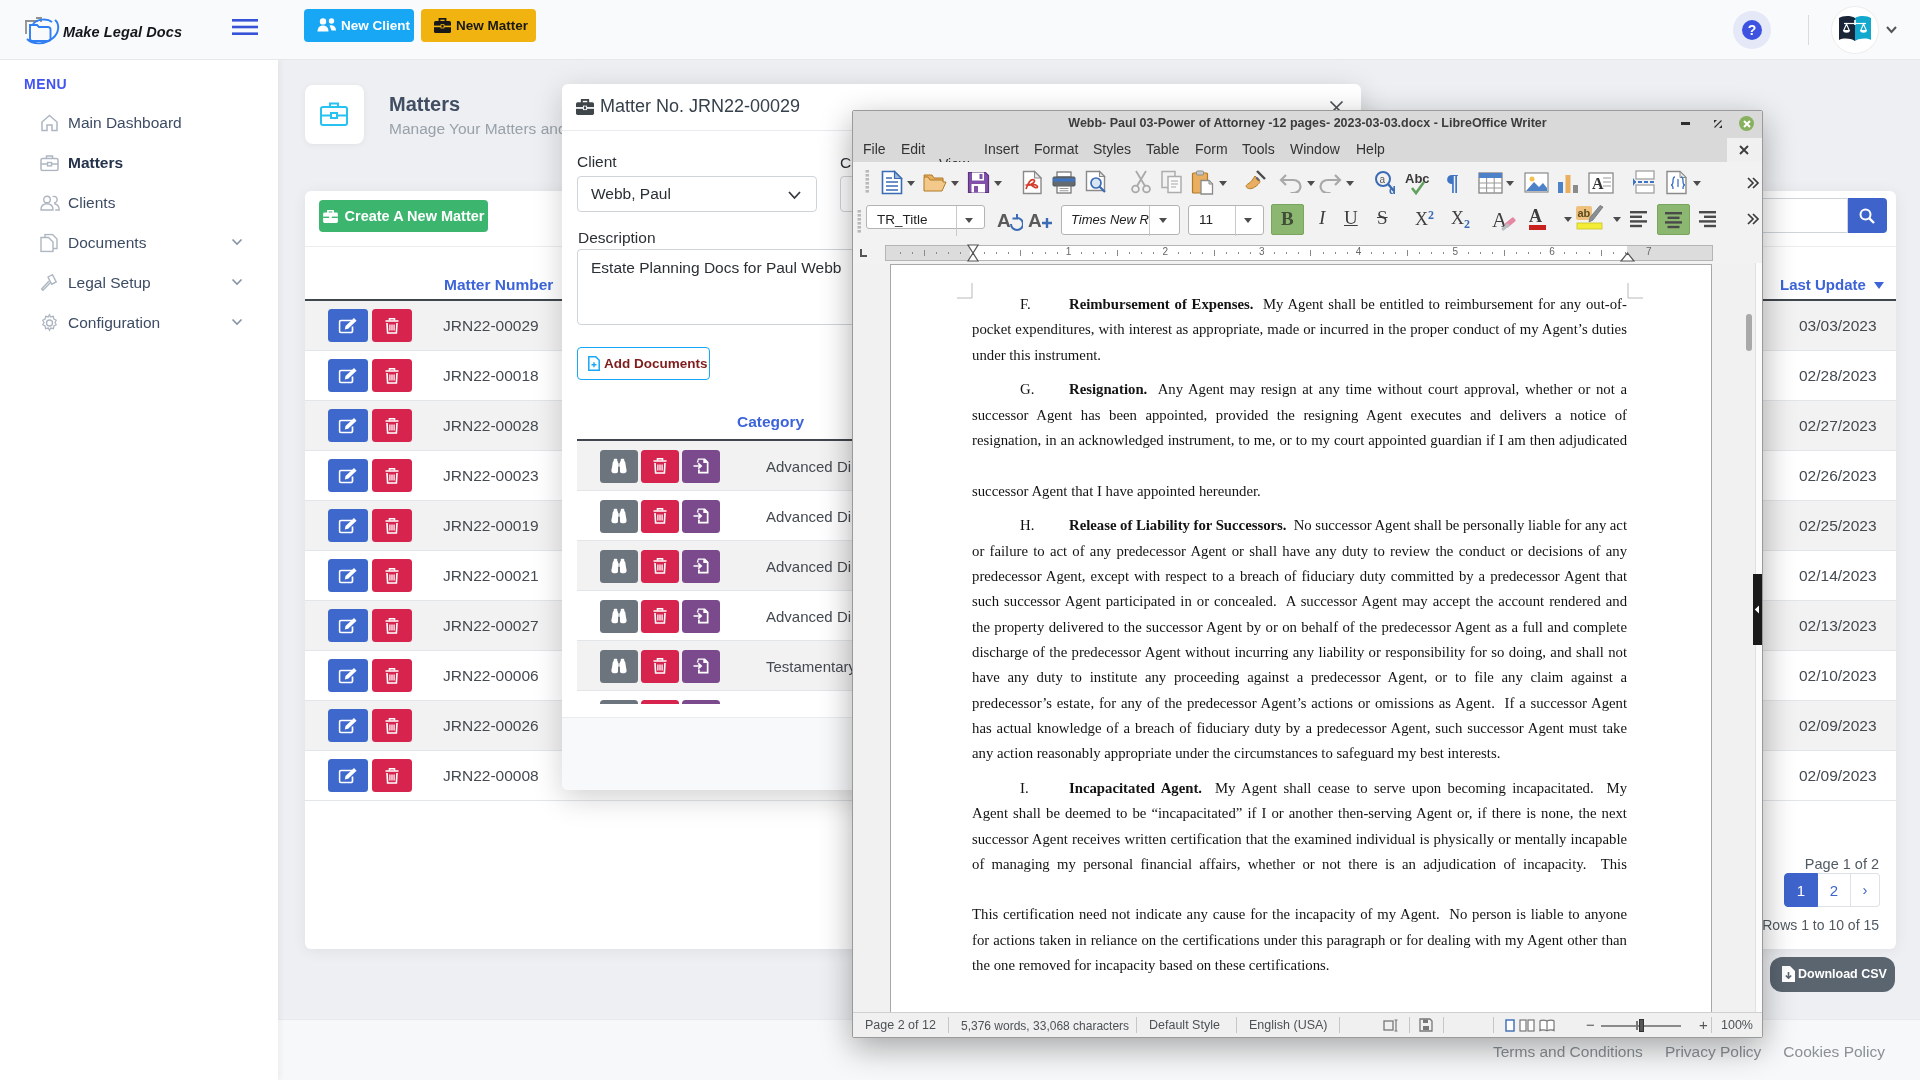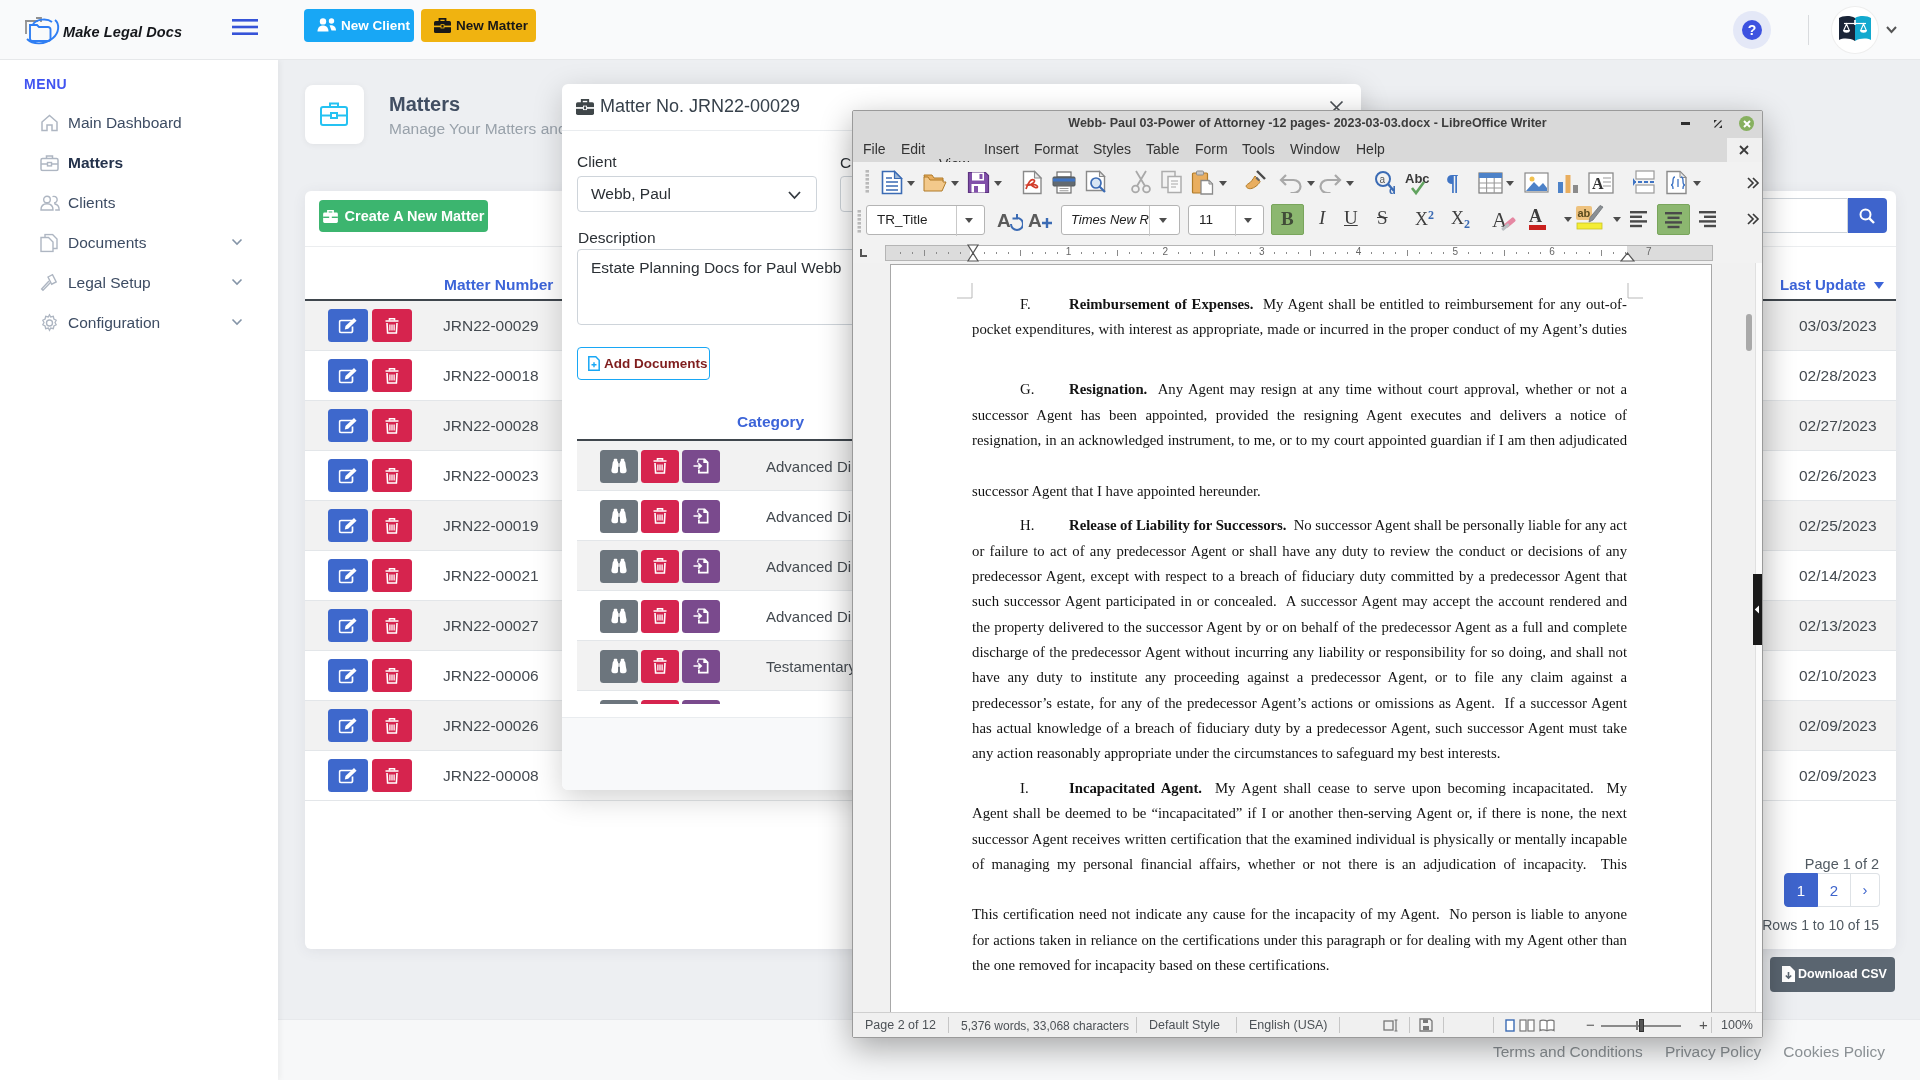--- a/index.html
+++ b/index.html
@@ -388,21 +388,21 @@
 
   <div class="abs" style="left:1474px;top:665px;width:100px;font-size:14.5px;color:#515a62;text-align:right;white-space:nowrap;">Page 1 of 2</div>
   <div class="abs" style="left:1479px;top:682px;width:96px;height:34px;">
     <div class="abs" style="left:0;top:0;width:34px;height:34px;background:#3e64cc;border:1px solid #3e64cc;border-radius:4px 0 0 4px;color:#fff;font-size:15px;text-align:center;line-height:33px;">1</div>
     <div class="abs" style="left:34px;top:0;width:33px;height:34px;background:#fff;border:1px solid #dee2e6;border-left:none;color:#3e64cc;font-size:15px;text-align:center;line-height:33px;">2</div>
     <div class="abs" style="left:67px;top:0;width:29px;height:34px;background:#fff;border:1px solid #dee2e6;border-left:none;border-radius:0 4px 4px 0;color:#3e64cc;font-size:15px;text-align:center;line-height:31px;">›</div>
   </div>
   <div class="abs" style="left:1444px;top:726px;width:130px;font-size:14px;color:#515a62;text-align:right;white-space:nowrap;">Rows 1 to 10 of 15</div>
 </div>
 
-<div class="abs" style="left:1770px;top:957px;width:125px;height:35px;background:#5a6570;border-radius:4px;z-index:6;">
+<div class="abs" style="left:1770px;top:957px;width:125px;height:35px;background:#5a6570;border-radius:12px;z-index:6;">
   <svg class="abs" style="left:12px;top:9px;" width="13" height="16" viewBox="0 0 13 16">
     <path d="M0 0 h8 l5 5 v11 h-13 z" fill="#fff"></path>
     <path d="M6.5 6 v6 M3.8 9.5 L6.5 12.2 9.2 9.5" stroke="#5a6570" stroke-width="1.6" fill="none"></path>
   </svg>
   <div class="abs" style="left:28px;top:10px;font-size:12.5px;font-weight:bold;color:#fff;white-space:nowrap;">Download CSV</div>
 </div>
 <div id="modal">
   <div class="hdr">
     <svg class="abs" style="left:14px;top:15px;" width="18" height="16" viewBox="0 0 17 15">
       <rect x="0" y="3" width="17" height="12" rx="1.6" fill="#3f4649"></rect>
@@ -744,21 +744,21 @@
     </div>
   <div id="lo-tb2">
       <div class="abs" style="left:4px;top:7px;"><svg width="5" height="26" viewBox="0 0 5 26">
           <rect x="0.5" y="0" width="3.5" height="2.6" fill="#b9b9b9"></rect>
           <rect x="0.5" y="4" width="3.5" height="2.6" fill="#b9b9b9"></rect>
           <rect x="0.5" y="8" width="3.5" height="2.6" fill="#b9b9b9"></rect>
           <rect x="0.5" y="12" width="3.5" height="2.6" fill="#b9b9b9"></rect>
           <rect x="0.5" y="16" width="3.5" height="2.6" fill="#b9b9b9"></rect>
           <rect x="0.5" y="20" width="3.5" height="2.6" fill="#b9b9b9"></rect>
         </svg></div>
-<div class="combo" style="left:13px;top:2px;width:119px;height:30px;">
+<div class="combo" style="left:13px;top:2px;width:119px;height:24px;">
 <div class="abs" style="left:10px;top:6px;font-size:13.5px;color:#222;">TR_Title</div>
 <div class="abs" style="left:89px;top:0;width:1px;height:30px;background:#c9c9c9;"></div>
 <div class="carrow" style="left:98px;top:12px;"></div>
       </div>
 <svg class="abs" style="left:144px;top:6px;" width="26" height="24" viewBox="0 0 26 24">
         <text x="0" y="18" font-family="Liberation Sans" font-size="19" font-weight="bold" fill="#5a5a5a">A</text>
         <path d="M20 9 a6 6 0 1 1 -6 6" fill="none" stroke="#3b6bb4" stroke-width="2"></path>
         <path d="M20 5 v4.5 h-4.5" fill="none" stroke="#3b6bb4" stroke-width="2"></path>
       </svg>
 <svg class="abs" style="left:175px;top:6px;" width="26" height="24" viewBox="0 0 26 24">
@@ -912,20 +912,21 @@
     <div class="abs" style="left:893px;top:51px;width:6px;height:37px;background:#a9a9a9;border-radius:3px;"></div>
 
     <div class="abs" style="left:902px;top:0;width:7px;height:749px;background:#fbfbfb;border-left:1px solid #e0e0e0;"></div>
     <div class="abs" style="left:900px;top:311px;width:9px;height:71px;background:#1a1a1a;"></div>
     <svg class="abs" style="left:901px;top:342px;" width="6" height="9" viewBox="0 0 6 9">
         <path d="M5 0.5 L0.8 4.5 L5 8.5 z" fill="#fff"></path>
       </svg>
     <div id="lo-text" class="abs" style="left:119px;top:0;width:655px;height:749px;">
         <div class="jline" style="word-spacing:1.07px;top:33.0px;"><span class="st" style="width:97px;"><span style="margin-left:48px;">F.</span></span><b>Reimbursement of Expenses.</b>&nbsp; My Agent shall be entitled to reimbursement for any out-of-</div>
 <div class="jline" style="word-spacing:0.33px;top:58.3px;">pocket expenditures, with interest as appropriate, made or incurred in the proper conduct of my Agent’s duties</div>
+<div class="jline" style="word-spacing:0.0px;top:83.6px;text-align-last:left;">under this instrument.</div>
 <div class="jline" style="word-spacing:1.94px;top:118.4px;"><span class="st" style="width:97px;"><span style="margin-left:48px;">G.</span></span><b>Resignation.</b>&nbsp; Any Agent may resign at any time without court approval, whether or not a</div>
 <div class="jline" style="word-spacing:4.86px;top:143.7px;">successor Agent has been appointed, provided the resigning Agent executes and delivers a notice of</div>
 <div class="jline" style="word-spacing:0.27px;top:169.0px;">resignation, in an acknowledged instrument, to me, or to my court appointed guardian if I am then adjudicated</div>
 <div class="jline" style="word-spacing:0.0px;top:219.6px;text-align-last:left;">successor Agent that I have appointed hereunder.</div>
 <div class="jline" style="word-spacing:-0.14px;top:254.4px;"><span class="st" style="width:97px;"><span style="margin-left:48px;">H.</span></span><b>Release of Liability for Successors.</b>&nbsp; No successor Agent shall be personally liable for any act</div>
 <div class="jline" style="word-spacing:1.54px;top:279.7px;">or failure to act of any predecessor Agent or shall have any duty to review the conduct or decisions of any</div>
 <div class="jline" style="word-spacing:1.29px;top:305.0px;">predecessor Agent, except with respect to a breach of fiduciary duty committed by a predecessor Agent that</div>
 <div class="jline" style="word-spacing:1.29px;top:330.3px;">such successor Agent participated in or concealed.&nbsp; A successor Agent may accept the account rendered and</div>
 <div class="jline" style="word-spacing:0.65px;top:355.6px;">the property delivered to the successor Agent by or on behalf of the predecessor Agent as a full and complete</div>
 <div class="jline" style="word-spacing:0.63px;top:380.9px;">discharge of the predecessor Agent without incurring any liability or responsibility for so doing, and shall not</div>

